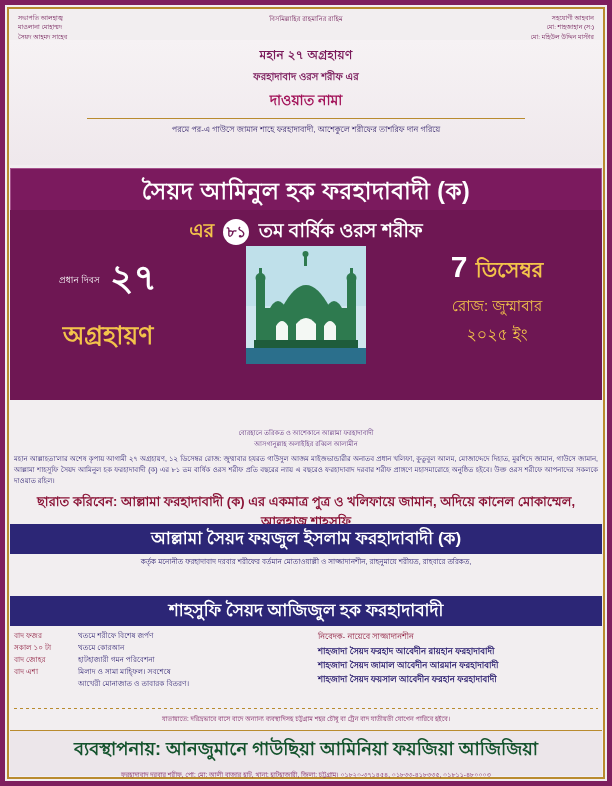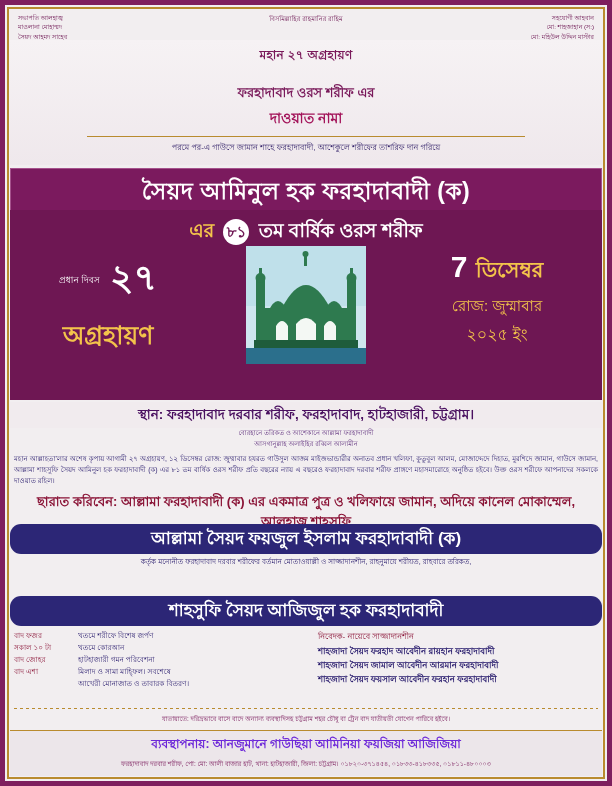--- a/index.html
+++ b/index.html
@@ -72,23 +72,23 @@
     padding-top: 6px;
   }
   .hdr-l1 {
     color: #7a1a5b;
     font-size: 12px;
     font-weight: bold;
     letter-spacing: .3px;
   }
   .hdr-l2 {
     color: #7a1a5b;
-    font-size: 13px;
-    font-weight: bold;
-    margin-top: 17px;
+    font-size: 10px;
+    font-weight: bold;
+    margin-top: 3px;
   }
   .hdr-l3 {
     color: #a3145a;
     font-size: 14px;
     font-weight: bold;
     margin-top: 3px;
   }
   .hdr-rule {
     width: 74%;
     margin: 5px auto 4px auto;
@@ -267,21 +267,20 @@
   .blue-band {
     position: absolute;
     left: 10px; right: 10px;
     background: #2c2676;
     color: #ffffff;
     text-align: center;
     font-weight: bold;
     display: flex;
     align-items: center;
     justify-content: center;
-    border-radius: 11px;
   }
   #band-1 { top: 524px; height: 30px; font-size: 17px; }
   #band-2 { top: 596px; height: 30px; font-size: 17px; }
 
   .band-caption {
     position: absolute;
     left: 14px; right: 14px;
     top: 556px;
     height: 34px;
     text-align: center;
@@ -337,22 +336,22 @@
     left: 10px; right: 10px;
     bottom: 10px;
     height: 46px;
     background: #ece6ea;
     border-top: 1px solid #b98b2f;
     text-align: center;
     box-sizing: border-box;
     padding-top: 4px;
   }
   .f-main {
-    color: #6d28d9;
-    font-size: 12px;
+    color: #14532d;
+    font-size: 18px;
     font-weight: bold;
   }
   .f-sub {
     color: #7a1a5b;
     font-size: 6.4px;
     margin-top: 4px;
   }
   .divider-dots {
     position: absolute;
     left: 14px; right: 14px;
@@ -445,21 +444,20 @@
     <div class="panel-right">
       <div class="pr-date">
         <span>7</span>
         <span class="mon">ডিসেম্বর</span>
       </div>
       <div class="pr-day">রোজ: জুম্মাবার</div>
       <div class="pr-year">২০২৫ ইং</div>
     </div>
   </div>
 
-  <div class="venue">স্থান: ফরহাদাবাদ দরবার শরীফ, ফরহাদাবাদ, হাটহাজারী, চট্টগ্রাম।</div>
 
   <div class="body-block">
     <div class="b-small">বোরহানে তরিকত ও আশেকানে আল্লামা ফরহাদাবাদী</div>
     <div class="b-small">আসগানুল্লাহ অলাইহির রব্বিল আলামীন</div>
     <div class="body-para">মহান আল্লাহতা'লার অশেষ কৃপায় আগামী ২৭ অগ্রহায়ণ, ১২ ডিসেম্বর রোজ: জুম্মাবার হযরত গাউসুল আজম মাইজভান্ডারীর অনাতব প্রধান খলিফা, কুতুবুল আলম, মোজাদ্দেদে দিহাত, মুরশিদে জামান, গাউসে জামান, আল্লামা শাহসুফি সৈয়দ আমিনুল হক ফরহাদাবাদী (ক) এর ৮১ তম বার্ষিক ওরস শরীফ প্রতি বছরের ন্যায় এ বছরেও ফরহাদাবাদ দরবার শরীফ প্রাঙ্গণে মহাসমারোহে অনুষ্ঠিত হইবে। উক্ত ওরস শরীফে আপনাদের সকলকে দাওয়াত রহিল।</div>
     <div class="body-foot">ছারাত করিবেন: আল্লামা ফরহাদাবাদী (ক) এর একমাত্র পুত্র ও খলিফায়ে জামান, অদিয়ে কানেল মোকাম্মেল, আলহাজ্ব শাহসুফি</div>
   </div>
 
   <div class="blue-band" id="band-1">আল্লামা সৈয়দ ফয়জুল ইসলাম ফরহাদাবাদী (ক)</div>
 

